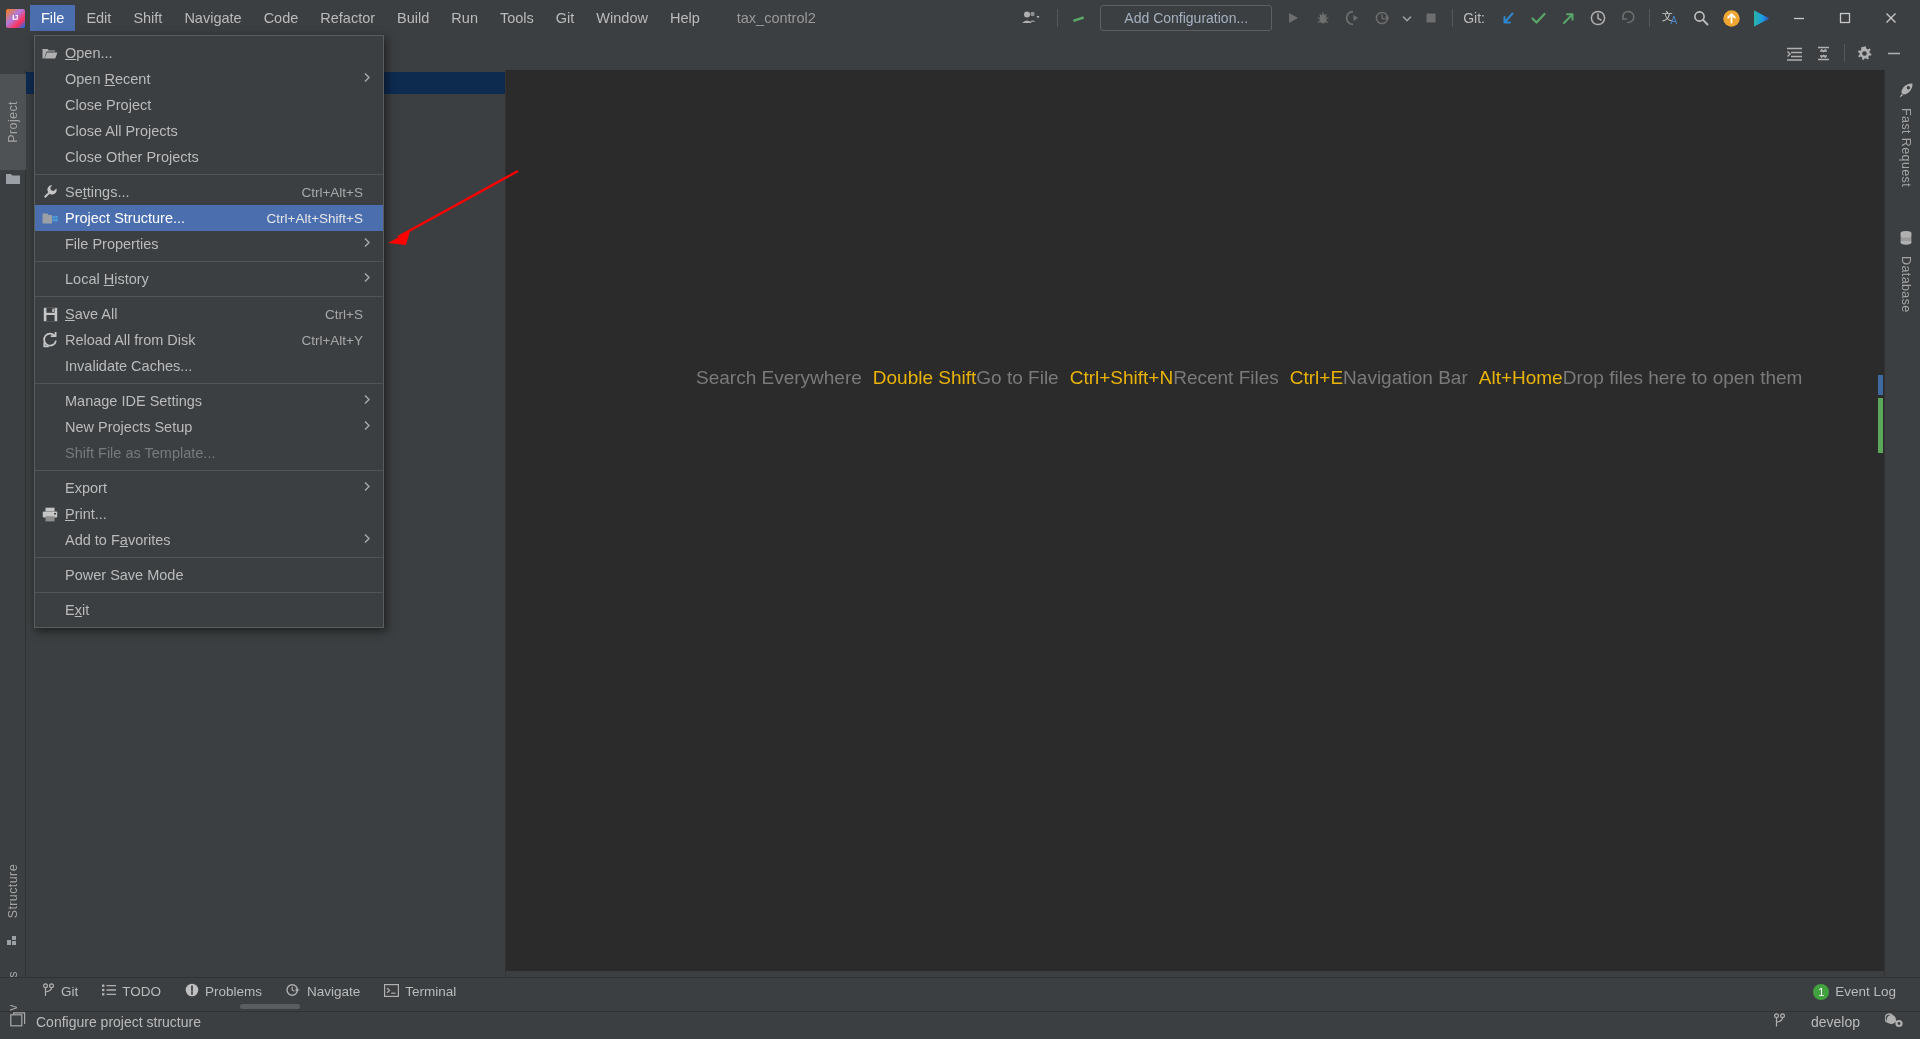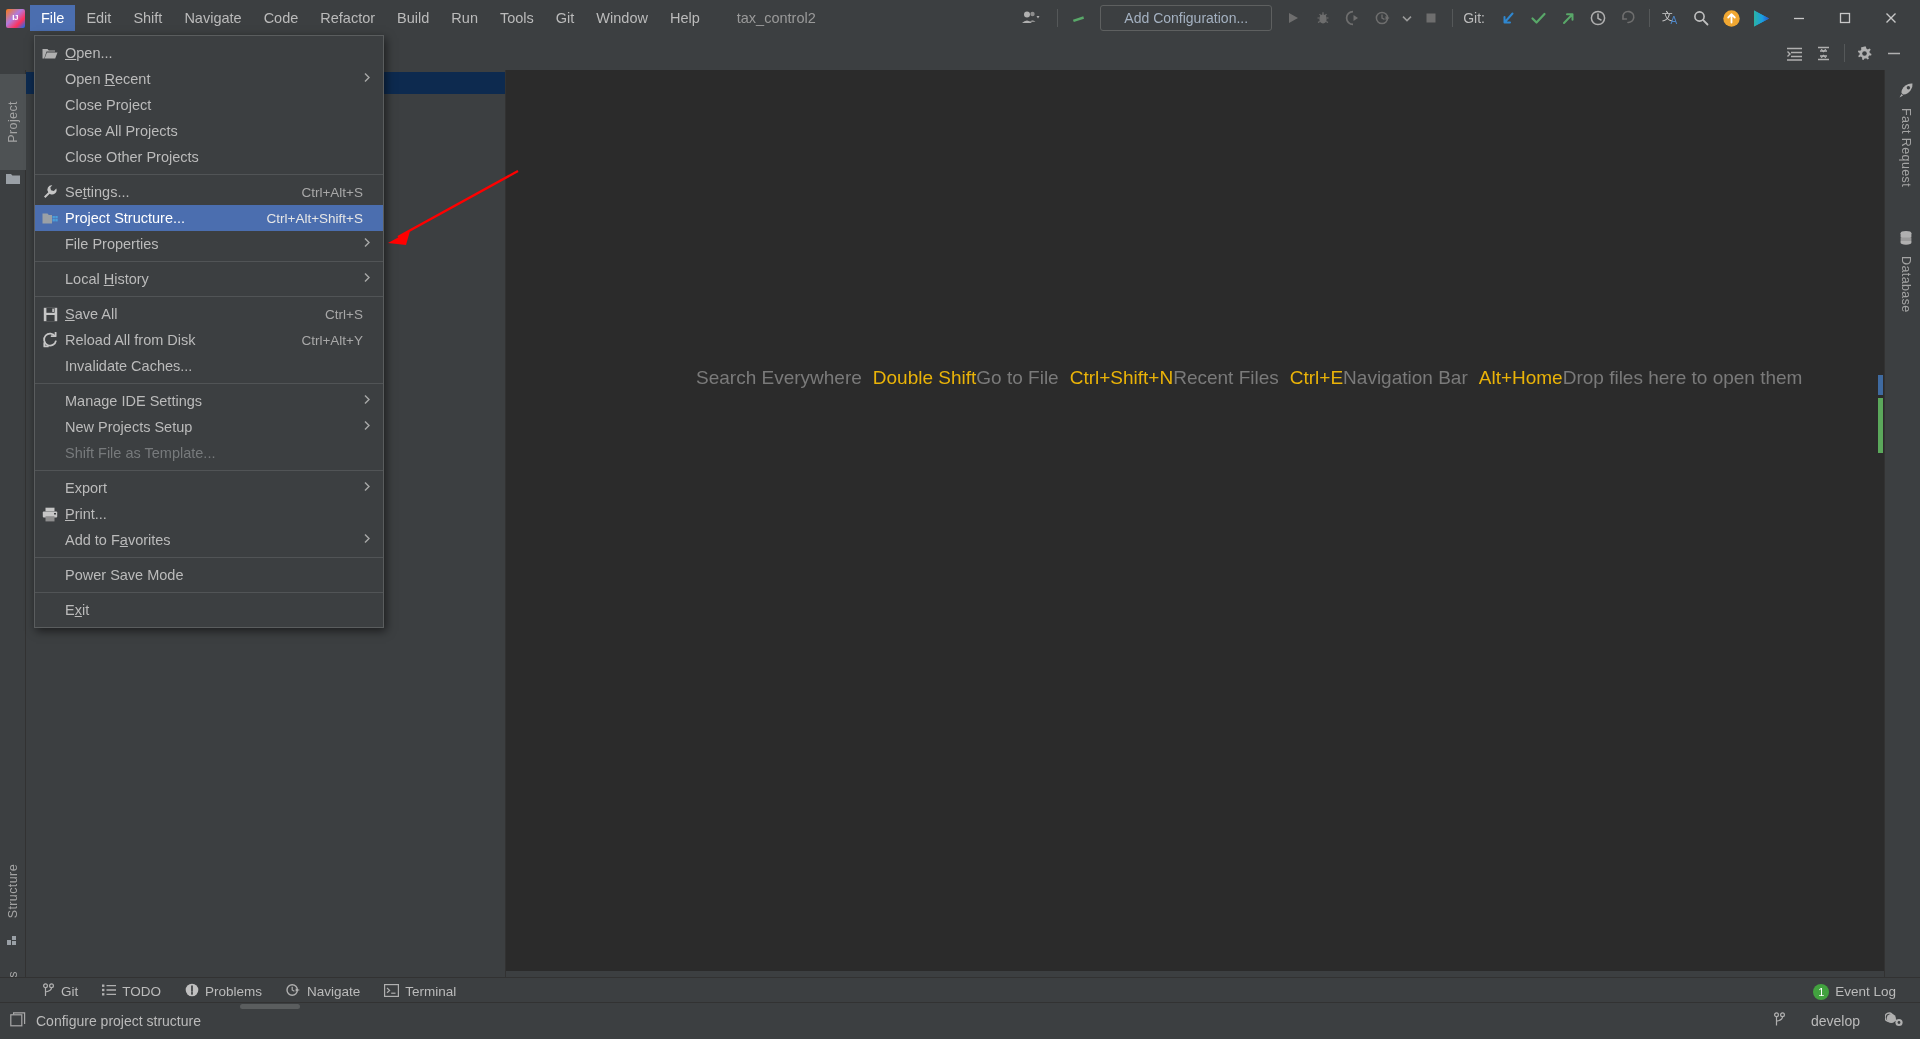--- a/index.html
+++ b/index.html
@@ -131,22 +131,22 @@
   .btab {
     display: flex; align-items: center; gap: 6px; height: 28px;
     padding: 0 12px; font-size: 13.5px; color: #bbbbbb; cursor: default;
   }
   #bottom-tabs-right { margin-left: auto; display: flex; align-items: center; padding-right: 12px; }
   .badge-count {
     width: 16px; height: 16px; border-radius: 50%; background: #42a23f; color: #fff;
     font-size: 11px; display: flex; align-items: center; justify-content: center;
   }
   #statusbar {
-    position: absolute; left: 0; bottom: 0; width: 1920px; height: 37px;
-    background: #3c3f41; display: flex; align-items: center;
+    position: absolute; left: 0; bottom: 0; width: 1920px; height: 28px;
+    background: #3c3f41; display: flex; align-items: flex-start;
     border-top: 1px solid #323232;
   }
   #status-left { display: flex; align-items: center; gap: 9px; padding-left: 10px; font-size: 14px; color: #bbbbbb; }
   #status-right { margin-left: auto; display: flex; align-items: center; gap: 25px; padding-right: 15px; font-size: 14px; color: #bbbbbb; }
 
   
   #file-menu {
     position: absolute; left: 34px; top: 35px; width: 350px;
     background: #3c3f41; border: 1px solid #5a5d5e;
     box-shadow: 2px 3px 9px rgba(0,0,0,0.55);

